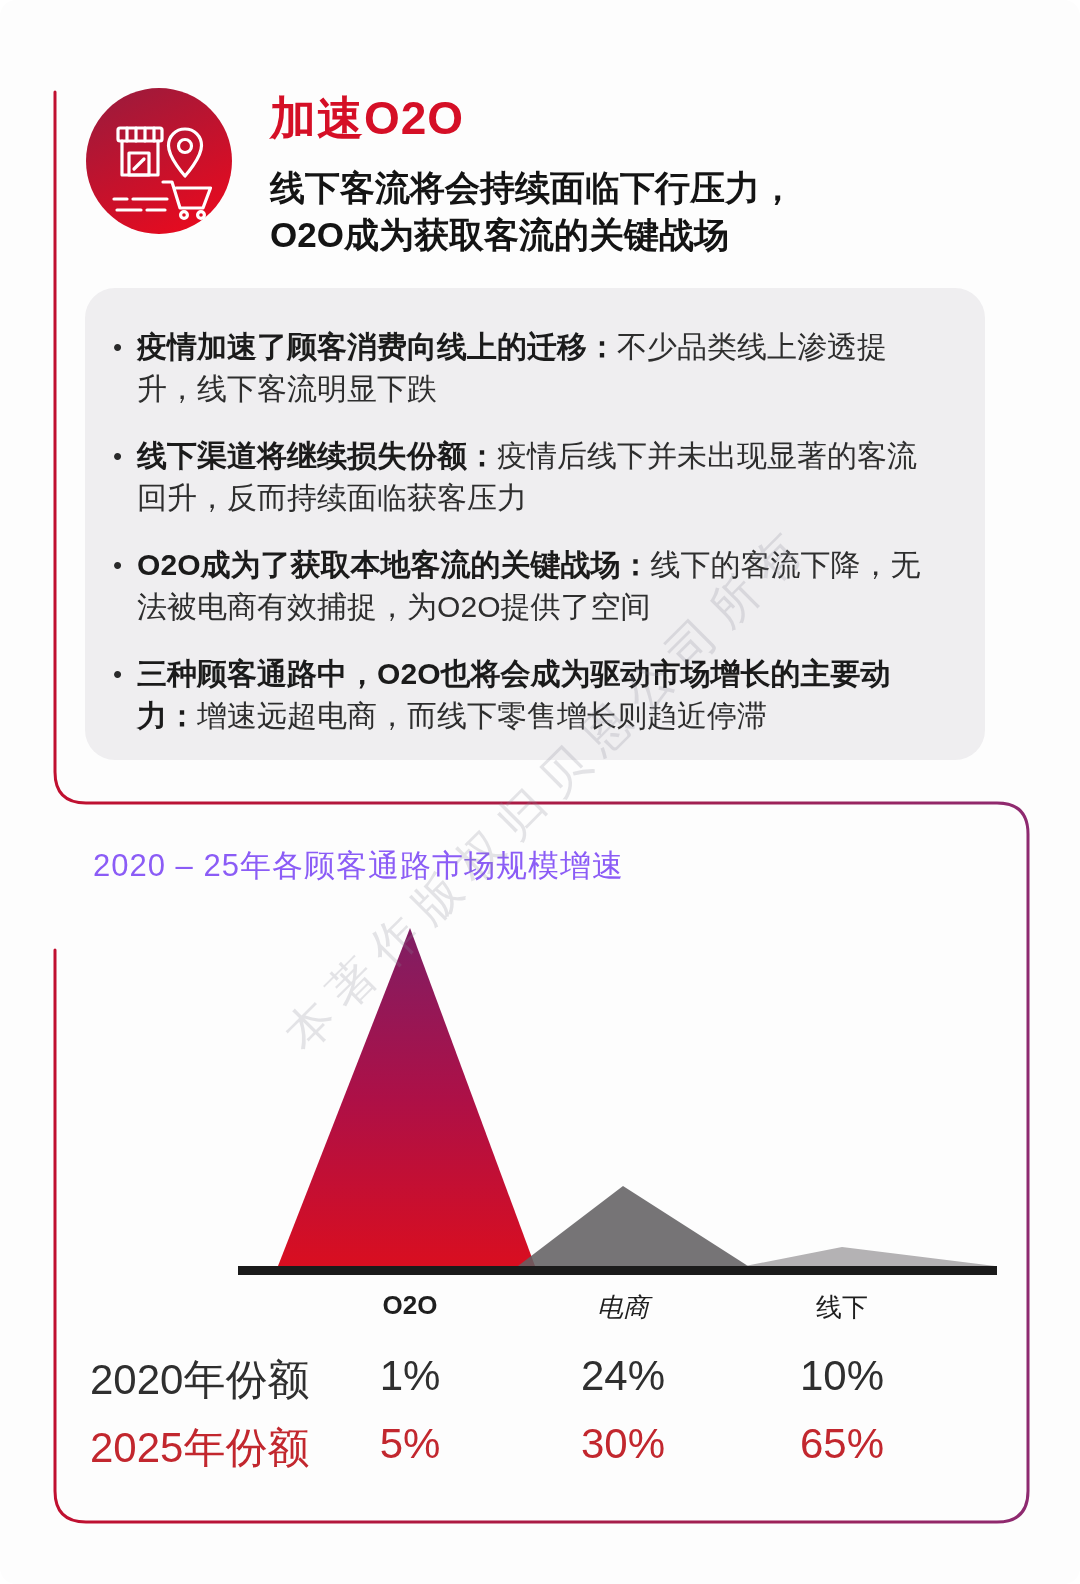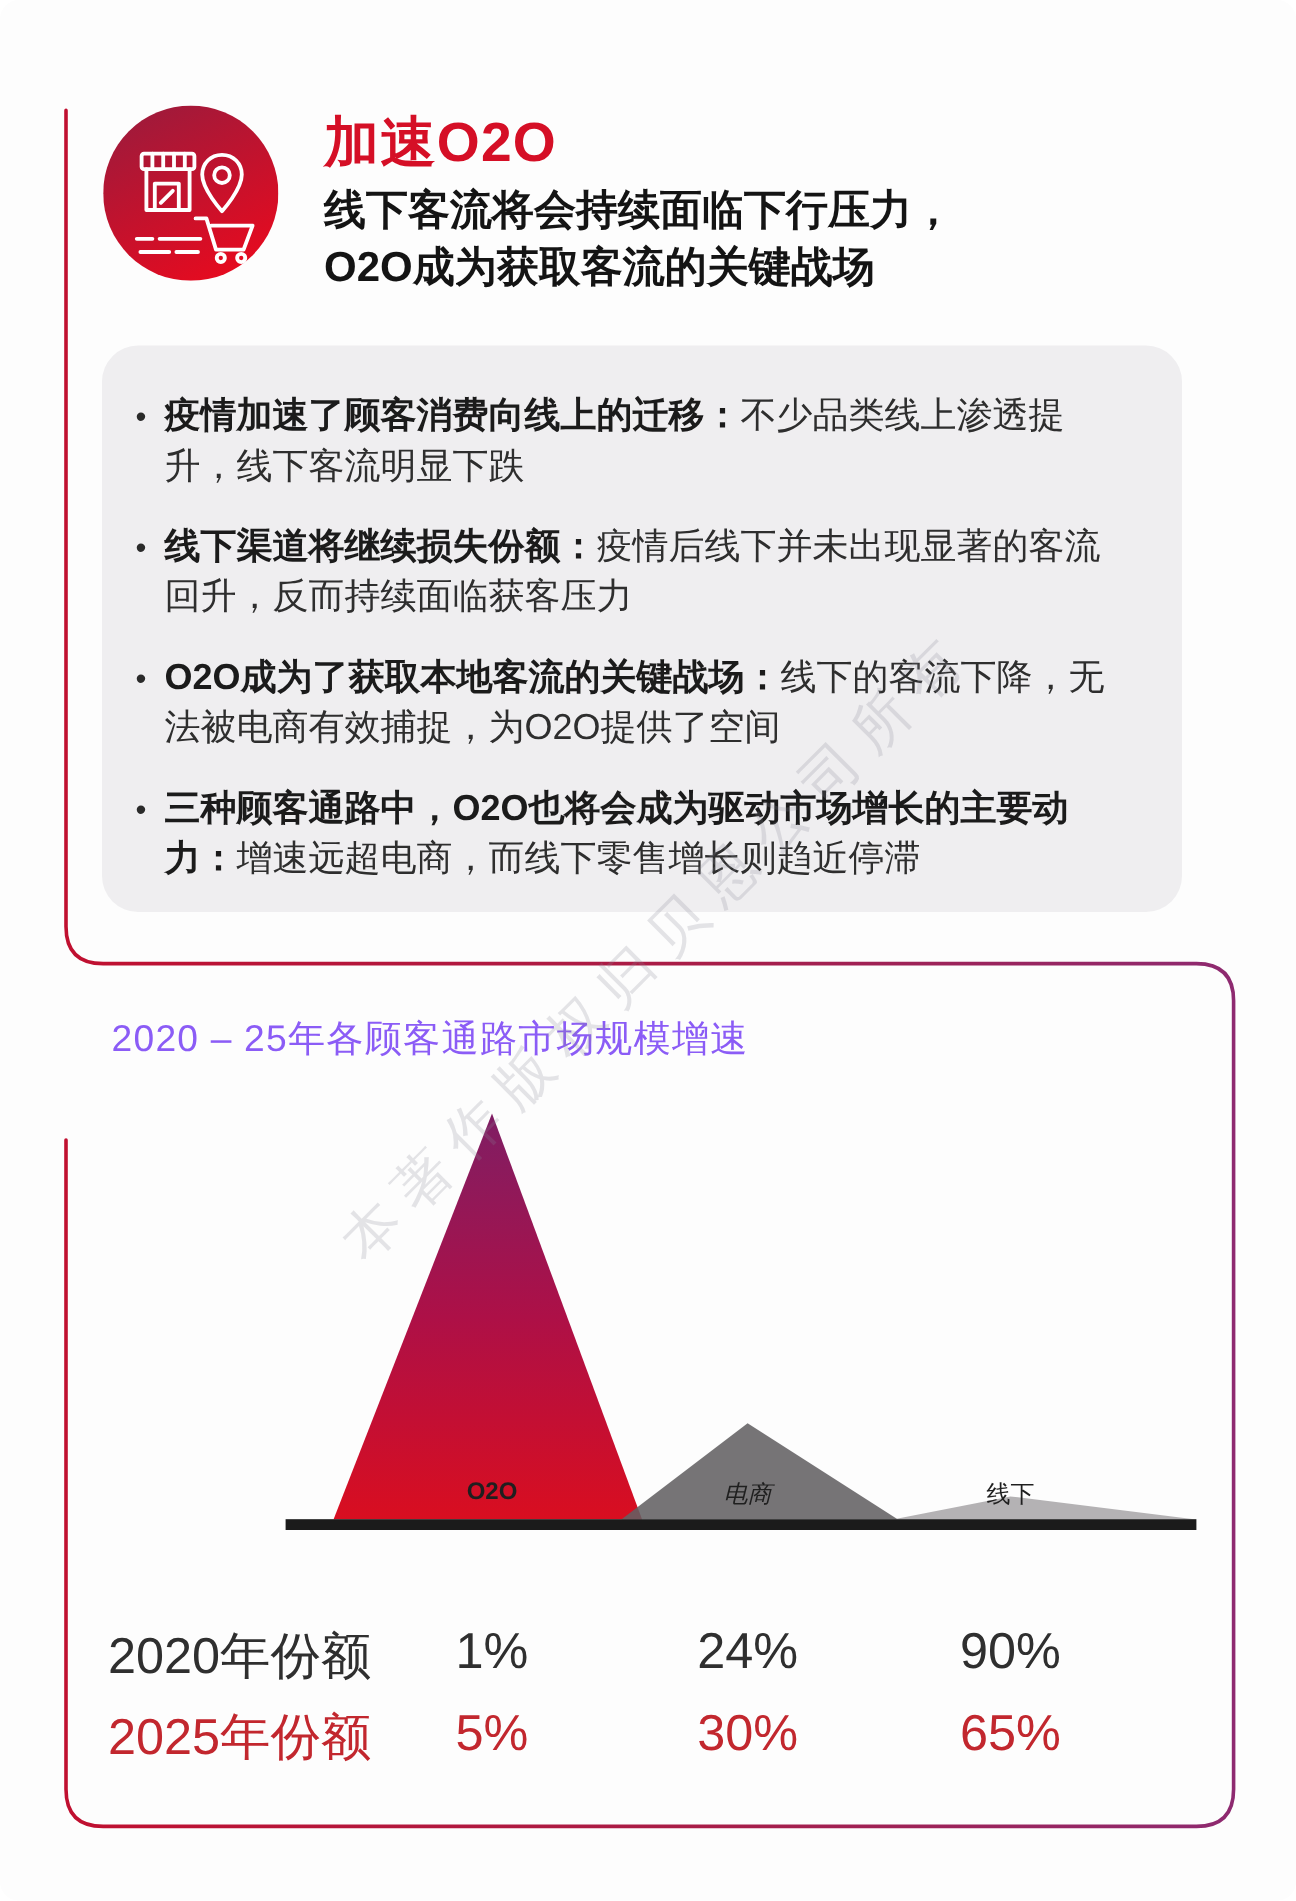--- a/index.html
+++ b/index.html
@@ -10,39 +10,39 @@
     border-radius:16px;
   }
   .abs{position:absolute;}
   
   .header-icon{left:86px;top:88px;width:146px;height:146px;}
   .page-title{
     left:270px;top:88px;font-size:46px;font-weight:800;color:#d50f26;
     letter-spacing:1px;
   }
   .page-subtitle{
-    left:270px;top:152px;font-size:35px;font-weight:700;color:#141414;
+    left:270px;top:164px;font-size:35px;font-weight:700;color:#141414;
     line-height:47px;
   }
   
   .points-box{
     left:85px;top:288px;width:900px;height:472px;box-sizing:border-box;
     background:#efeef0;border-radius:30px;padding:38px 38px 0 28px;
   }
   .bullet{
     display:flex;gap:15px;margin-bottom:25px;
     font-size:30px;line-height:42px;color:#2e2e2e;
   }
   .bullet .dot{flex:0 0 auto;color:#2a2a2a;font-size:26px;line-height:42px;}
   .bullet .lead{font-weight:700;color:#1b1b1b;}
   
   .border-svg{left:0;top:0;width:1080px;height:1584px;pointer-events:none;}
   .chart-title{left:93px;top:845px;font-size:31px;color:#8b5cf6;letter-spacing:1px;}
   .chart-svg{left:0;top:900px;width:1080px;height:390px;}
-  .cat-label{top:1232px;transform:translateX(-50%);font-size:20px;color:#1f1f1f;white-space:nowrap;}
+  .cat-label{top:1290px;transform:translateX(-50%);font-size:26px;color:#1f1f1f;white-space:nowrap;}
   .cat-o2o{left:410px;font-weight:800;}
   .cat-ec{left:623px;font-style:italic;}
   .cat-off{left:842px;}
   .tbl-row{left:0;top:0;width:1080px;height:40px;font-size:42px;}
   .tbl-row .rlabel{position:absolute;left:90px;white-space:nowrap;}
   .tbl-row .val{position:absolute;transform:translateX(-50%);white-space:nowrap;}
   .tbl-row .c1{left:410px;} .tbl-row .c2{left:623px;} .tbl-row .c3{left:842px;}
   .row-2020{top:1352px;color:#2f2f2f;}
   .row-2025{top:1420px;color:#c2272e;font-weight:400;}
   
@@ -143,21 +143,21 @@
   </svg>
 
   <div class="abs cat-label cat-o2o">O2O</div>
   <div class="abs cat-label cat-ec">电商</div>
   <div class="abs cat-label cat-off">线下</div>
 
   <div class="abs tbl-row row-2020">
     <span class="rlabel">2020年份额</span>
     <span class="val c1">1%</span>
     <span class="val c2">24%</span>
-    <span class="val c3">90%</span>
+    <span class="val c3">10%</span>
   </div>
   <div class="abs tbl-row row-2025">
     <span class="rlabel">2025年份额</span>
     <span class="val c1">5%</span>
     <span class="val c2">30%</span>
     <span class="val c3">65%</span>
   </div>
 
   <div class="abs watermark">本著作版权归贝恩公司所有</div>
 

